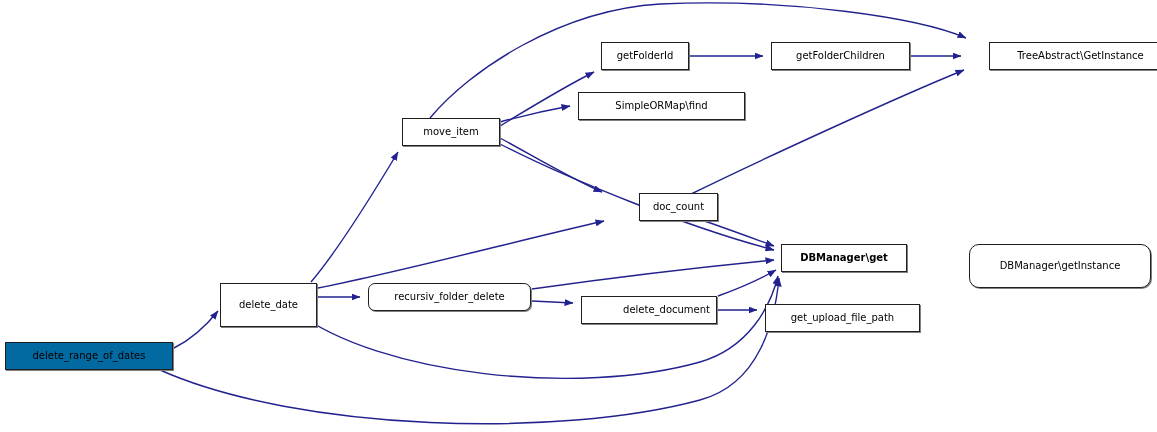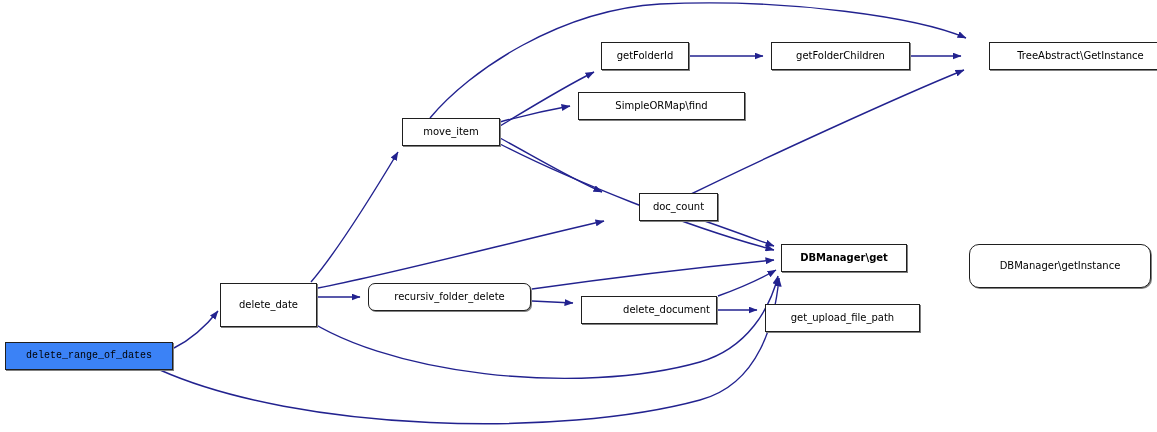--- a/index.html
+++ b/index.html
@@ -32,22 +32,21 @@
     background: #ffffff;
     border: 1px solid #1f1f1f;
     color: #000000;
     font-size: 10px;
     line-height: 1;
     white-space: nowrap;
     letter-spacing: 0px;
     box-shadow: 1px 1px 0 0 #808080;
   }
   .node.highlight {
-    background: #3b82f6;
-    font-family: Liberation Mono, monospace;
+    background: #0369a1;
   }
   .node-label {
     display: block;
     padding: 0 6px;
   }
 </style>
 </head>
 <body>
 
 <div id="graph-canvas">

